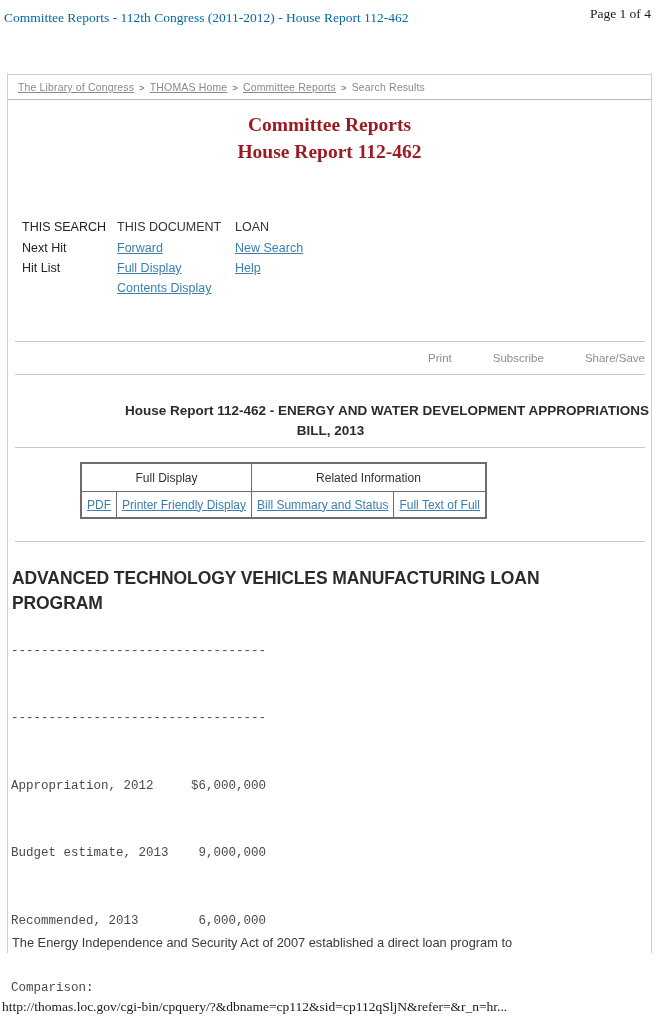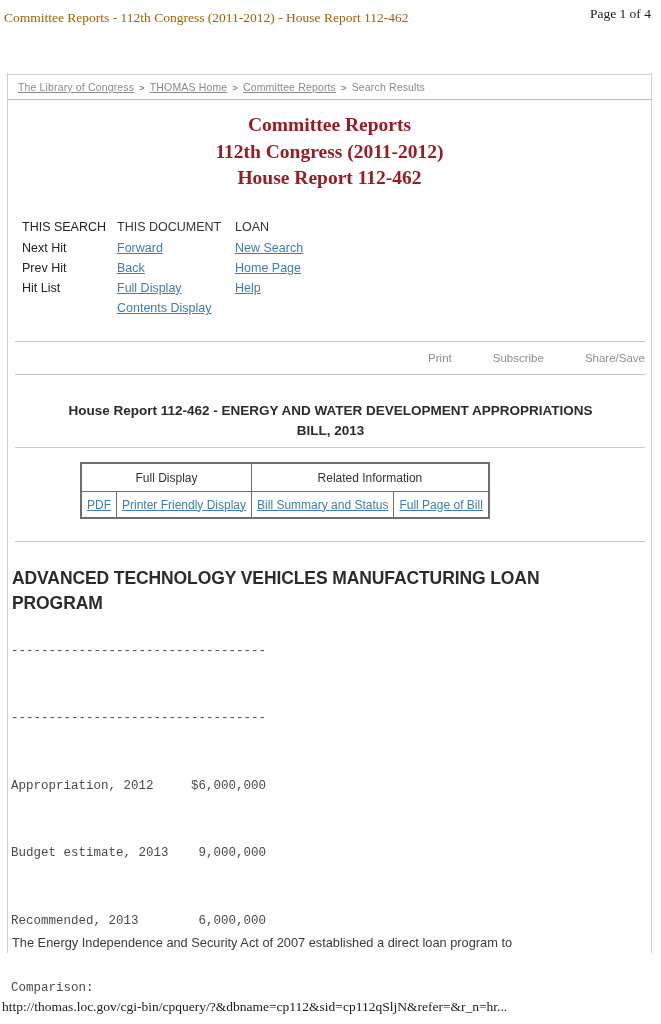--- a/index.html
+++ b/index.html
@@ -20,21 +20,21 @@
   .print-header {
     position: absolute;
     top: 0;
     left: 0;
     width: 661px;
     height: 30px;
     display: flex;
     align-items: center;
     font-family: "Liberation Serif", serif;
     font-size: 13.5px;
-    color: #a16207;
+    color: #0369a1;
     padding-top: 6px;
     box-sizing: border-box;
   }
   .ph-title {
     margin-left: 4px;
     white-space: nowrap;
   }
   .ph-page {
     position: absolute;
     right: 10px;
@@ -166,21 +166,21 @@
     position: absolute;
     left: 12px;
     top: 401px;
     width: 637px;
     font-size: 13.5px;
     font-weight: bold;
     color: #2b2b2b;
     line-height: 20px;
     text-align: center;
   }
-  .report-title .l1 { text-align: center; }
+  .report-title .l1 { text-align: right; }
 
   
   .btn-table {
     position: absolute;
     left: 80px;
     top: 462px;
     border-collapse: collapse;
     border: 2px solid #6d6d6d;
   }
   .btn-table td {
@@ -251,42 +251,36 @@
   <span class="crumb-sep">&gt;</span>
   <a class="crumb" href="#">THOMAS Home</a>
   <span class="crumb-sep">&gt;</span>
   <a class="crumb" href="#">Committee Reports</a>
   <span class="crumb-sep">&gt;</span>
   <span class="crumb-plain">Search Results</span>
 </div>
 
 <div class="doc-title">
   <div>Committee Reports</div>
-  <div>112th Congress (2011-2012)</div>
   <div>House Report 112-462</div>
 </div>
 
 <table class="nav-table">
   <tbody>
       <tr>
     <td class="nav-head nav-col1">THIS SEARCH</td>
     <td class="nav-head nav-col2">THIS DOCUMENT</td>
     <td class="nav-head">LOAN</td>
   </tr>
   <tr>
     <td class="nav-col1">Next Hit</td>
     <td class="nav-col2"><a class="nav-link" href="#">Forward</a></td>
     <td><a class="nav-link" href="#">New Search</a></td>
   </tr>
   <tr>
-    <td class="nav-col1">Prev Hit</td>
-    <td class="nav-col2"><a class="nav-link" href="#">Back</a></td>
-    <td><a class="nav-link" href="#">Home Page</a></td>
-  </tr>
-  <tr>
     <td class="nav-col1">Hit List</td>
     <td class="nav-col2"><a class="nav-link" href="#">Full Display</a></td>
     <td><a class="nav-link" href="#">Help</a></td>
   </tr>
   <tr>
     <td class="nav-col1"></td>
     <td class="nav-col2"><a class="nav-link" href="#">Contents Display</a></td>
     <td></td>
   </tr>
 </tbody>
@@ -309,21 +303,21 @@
 <table class="btn-table">
   <tbody>
       <tr>
     <td class="btn-head" colspan="2">Full Display</td>
     <td class="btn-head" colspan="2">Related Information</td>
   </tr>
   <tr>
     <td class="btn-cell"><a href="#">PDF</a></td>
     <td class="btn-cell"><a href="#">Printer Friendly Display</a></td>
     <td class="btn-cell"><a href="#">Bill Summary and Status</a></td>
-    <td class="btn-cell"><a href="#">Full Page of Bill</a></td>
+    <td class="btn-cell"><a href="#">Full Text of Full</a></td>
   </tr>
 </tbody>
   </table>
 <div class="hrule" style="top:541px;"></div>
 
 <div class="section-heading">ADVANCED TECHNOLOGY VEHICLES MANUFACTURING LOAN PROGRAM</div>
 
 <pre class="mono-block">----------------------------------
 
 ----------------------------------

